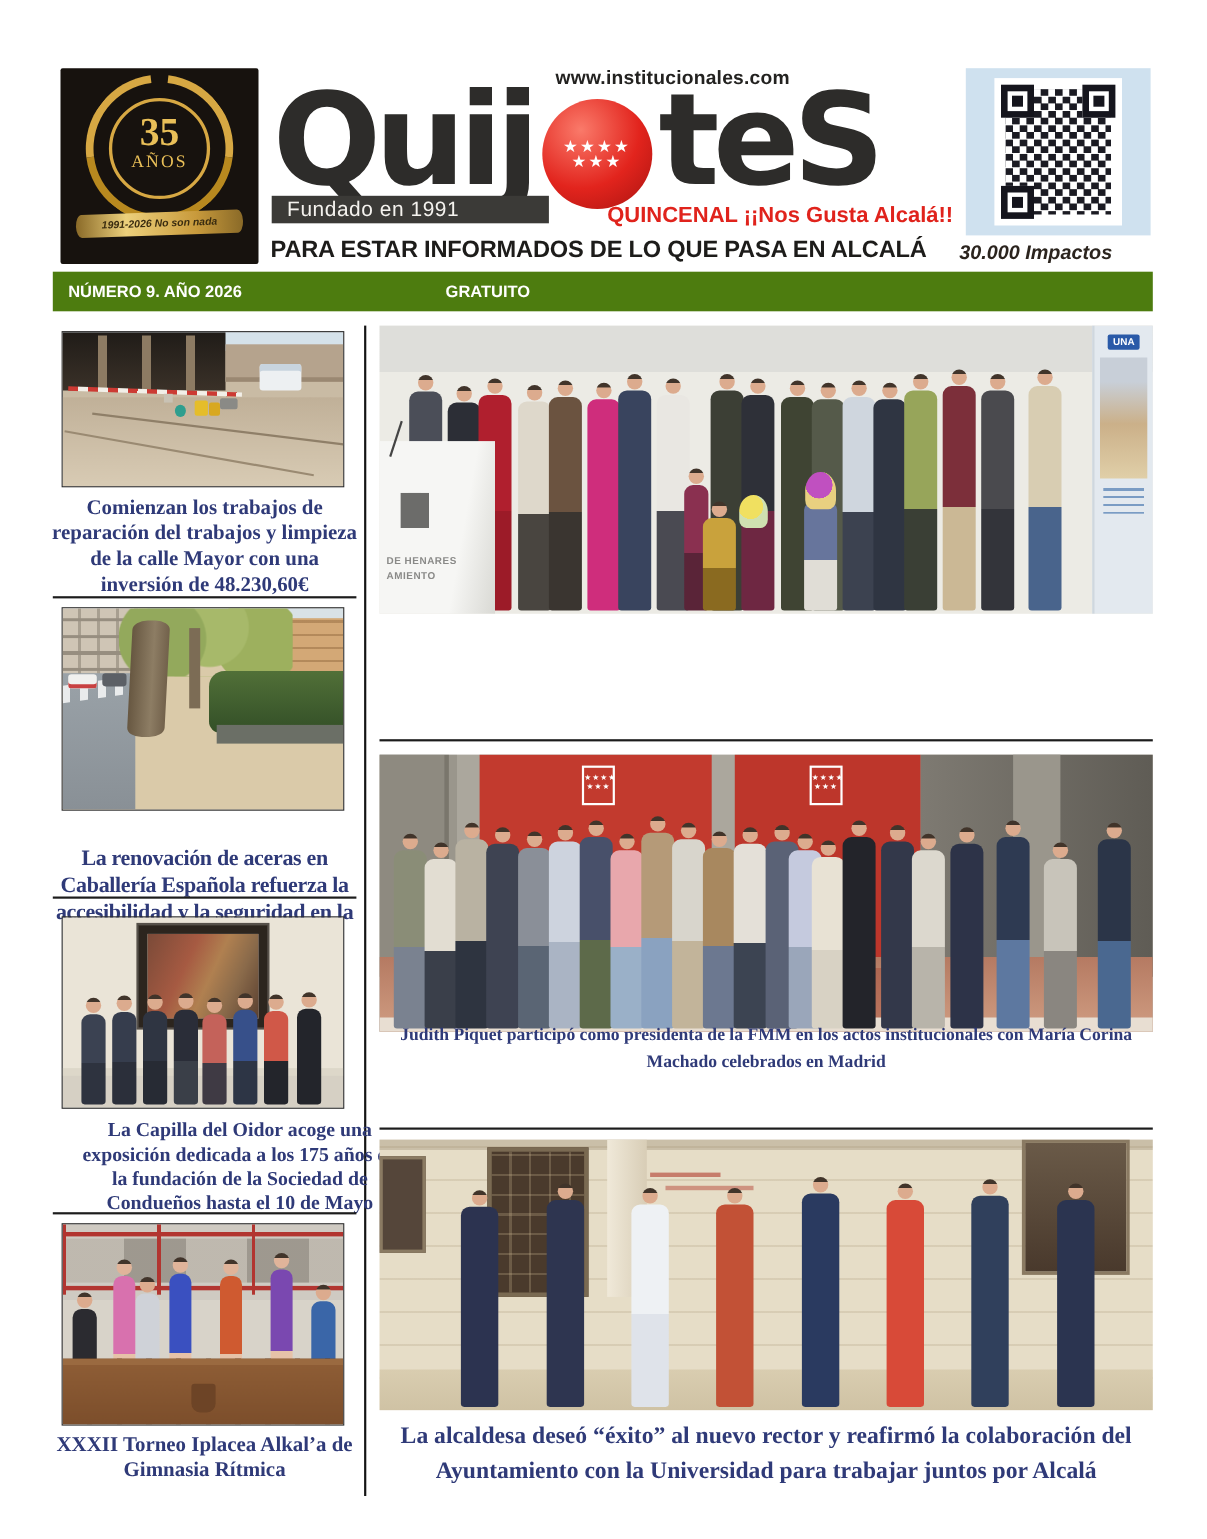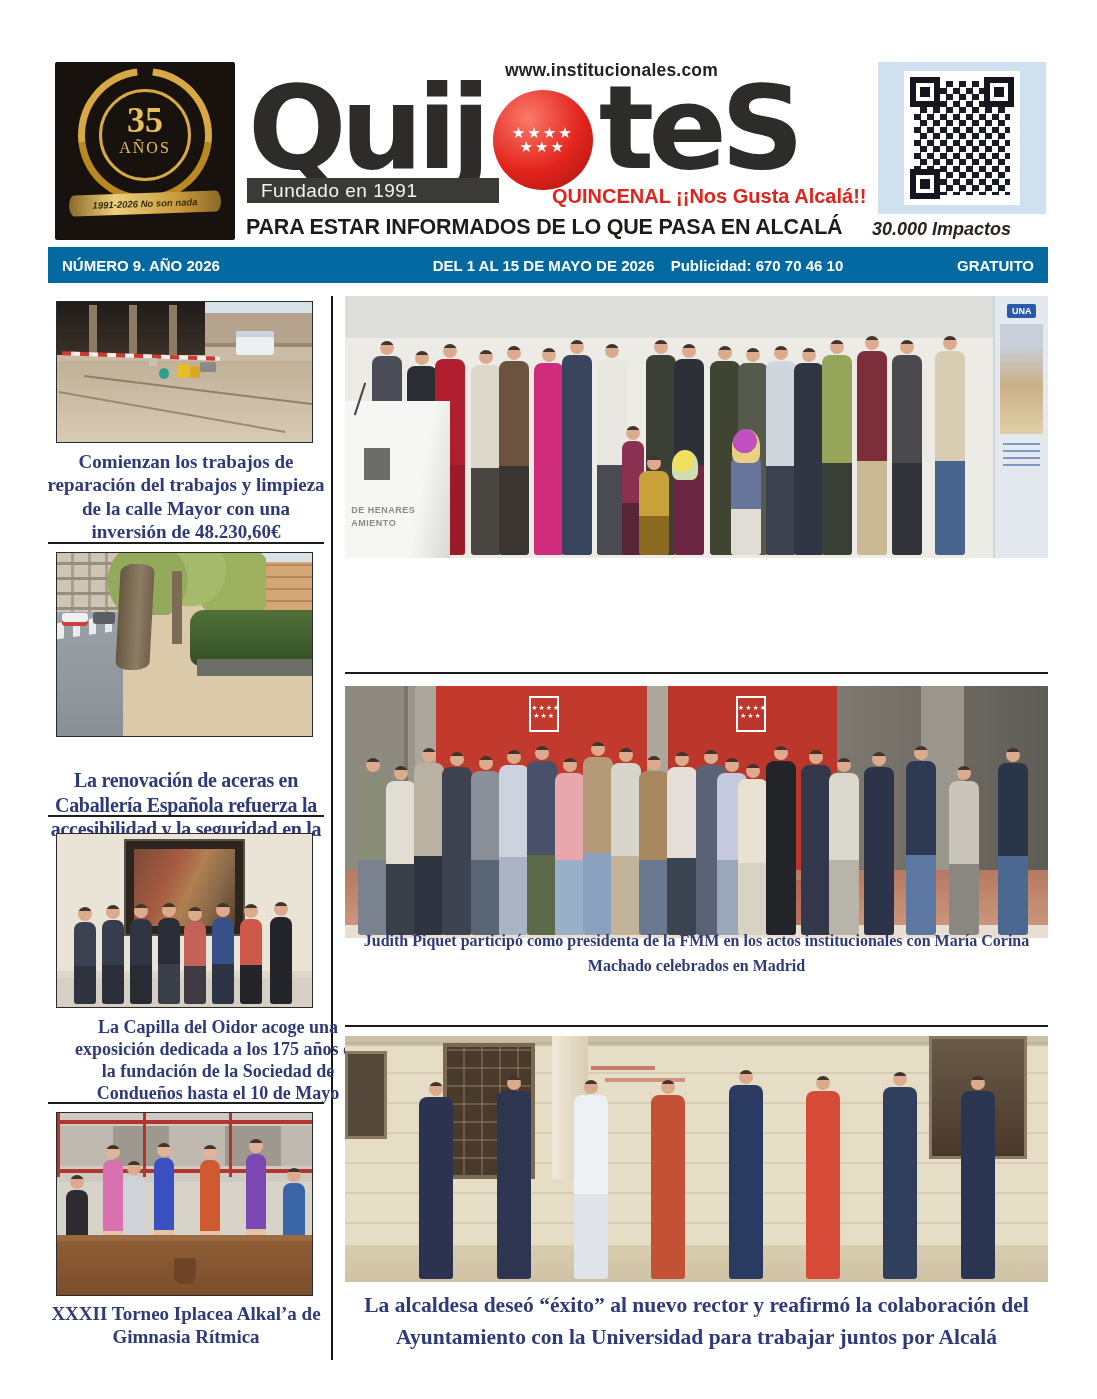--- a/index.html
+++ b/index.html
@@ -42,21 +42,21 @@
   .qr-white{position:absolute;inset:9px 26px 9px 26px;background:#fff;}
   .qr-inner{position:absolute;inset:19px 36px 19px 36px;
             background:repeating-conic-gradient(#1b1b23 0 25%,#ffffff 0 50%);
             background-size:13px 13px;}
   .qf{position:absolute;width:30px;height:30px;box-sizing:border-box;border:6px solid #15151d;background:#fff;}
   .qf::after{content:"";position:absolute;inset:4px;background:#15151d;}
   .qr-label{left:872px;top:219px;width:180px;font-size:18px;font-weight:800;
             font-style:italic;color:#2b241e;}
 
   
-  .issuebar{left:48px;top:247px;width:1000px;height:36px;background:#0369a1;color:#fff;
+  .issuebar{left:48px;top:247px;width:1000px;height:36px;background:#4d7c0f;color:#fff;
             display:flex;align-items:center;font-weight:700;font-size:15px;}
   .ib-num{padding-left:14px;width:300px;}
   .ib-center{flex:1;text-align:center;}
   .ib-center .gap{display:inline-block;width:12px;}
   .ib-price{padding-right:14px;width:120px;text-align:right;}
 
   .vdivider{left:331px;top:296px;width:2px;height:1064px;background:#141414;}
   .rule{height:2px;background:#1c1c1c;}
 
   
@@ -230,24 +230,20 @@
     <div class="qr-white"></div>
     <div class="qr-inner"></div>
     <div class="qf" style="left:32px;top:15px;"></div>
     <div class="qf" style="right:32px;top:15px;"></div>
     <div class="qf" style="left:32px;bottom:15px;"></div>
   </div>
   <div class="abs qr-label">30.000 Impactos</div>
 
   <div class="abs issuebar">
     <span class="ib-num">NÚMERO 9. AÑO 2026</span>
-    <span class="ib-center">
-      <span>DEL 1 AL 15 DE MAYO DE 2026</span><span class="gap"></span>
-      <span>Publicidad: 670 70 46 10</span>
-    </span>
     <span class="ib-price">GRATUITO</span>
   </div>
 
   <div class="abs vdivider"></div>
 
   <div class="abs photo photoL" id="p1">
     <div class="d s1-bldg-l"></div>
     <div class="d s1-cols"></div>
     <div class="d s1-bldg-r"></div>
     <div class="d s1-ground"></div>

